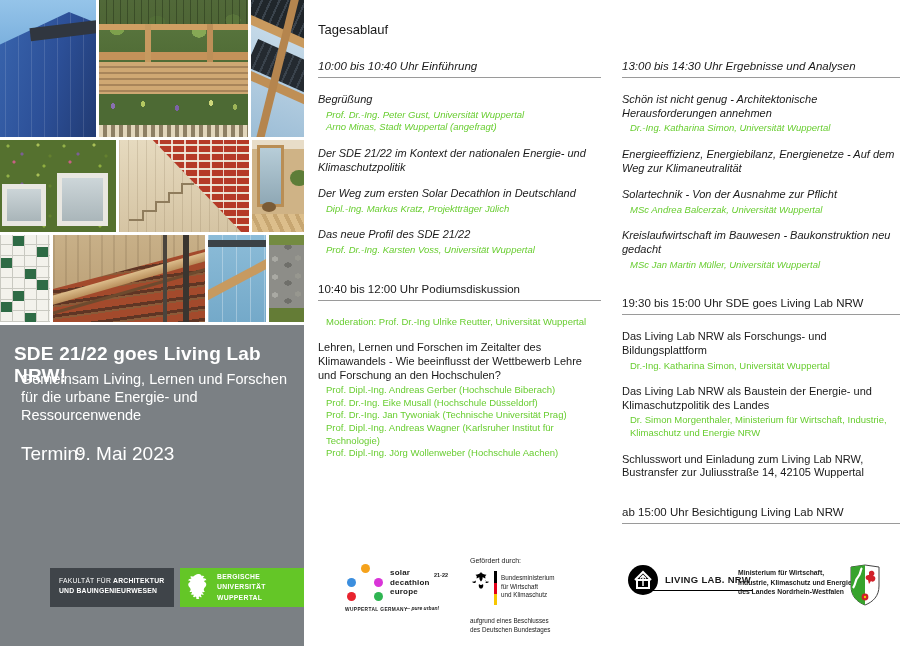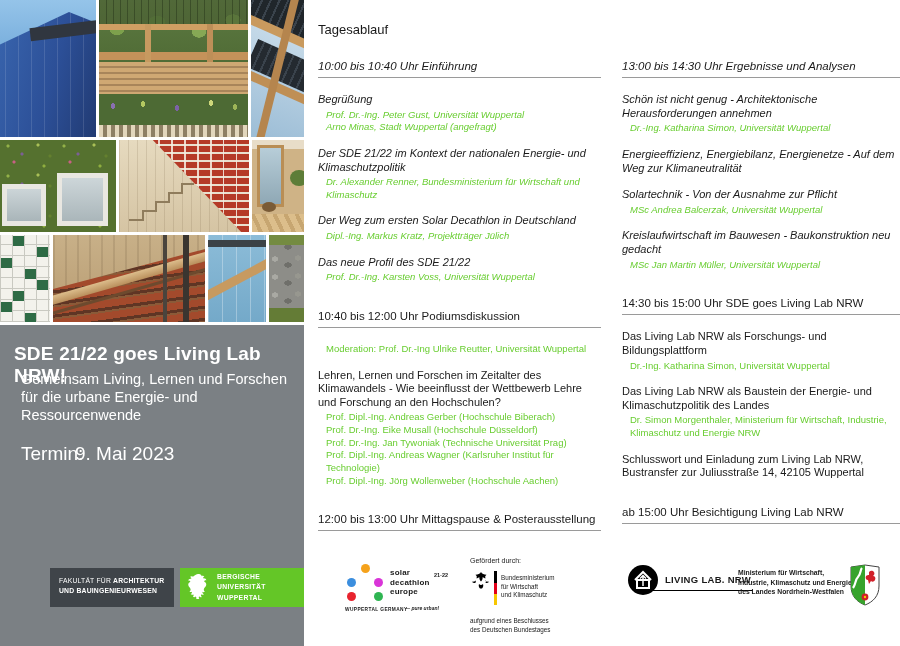--- a/index.html
+++ b/index.html
@@ -259,21 +259,20 @@
       <div class="col c0">
           <div class="section">
             <div class="section-time">10:00 bis 10:40 Uhr Einführung</div>
             <div class="talk">
               <div class="talk-title">Begrüßung</div>
               <div class="talk-speaker">Prof. Dr.-Ing. Peter Gust, Universität Wuppertal</div>
               <div class="talk-speaker">Arno Minas, Stadt Wuppertal (angefragt)</div>
             </div>
             <div class="talk">
               <div class="talk-title">Der SDE 21/22 im Kontext der nationalen Energie- und Klimaschutzpolitik</div>
-              <div class="talk-speaker">Dr. Alexander Renner, Bundesministerium für Wirtschaft und Klimaschutz</div>
             </div>
             <div class="talk">
               <div class="talk-title">Der Weg zum ersten Solar Decathlon in Deutschland</div>
               <div class="talk-speaker">Dipl.-Ing. Markus Kratz, Projektträger Jülich</div>
             </div>
             <div class="talk">
               <div class="talk-title">Das neue Profil des SDE 21/22</div>
               <div class="talk-speaker">Prof. Dr.-Ing. Karsten Voss, Universität Wuppertal</div>
             </div>
           </div>
@@ -284,23 +283,20 @@
             </div>
             <div class="talk">
               <div class="talk-title">Lehren, Lernen und Forschen im Zeitalter des Klimawandels - Wie beeinflusst der Wettbewerb Lehre und Forschung an den Hochschulen?</div>
               <div class="talk-speaker">Prof. Dipl.-Ing. Andreas Gerber (Hochschule Biberach)</div>
               <div class="talk-speaker">Prof. Dr.-Ing. Eike Musall (Hochschule Düsseldorf)</div>
               <div class="talk-speaker">Prof. Dr.-Ing. Jan Tywoniak (Technische Universität Prag)</div>
               <div class="talk-speaker">Prof. Dipl.-Ing. Andreas Wagner (Karlsruher Institut für Technologie)</div>
               <div class="talk-speaker">Prof. Dipl.-Ing. Jörg Wollenweber (Hochschule Aachen)</div>
             </div>
           </div>
-          <div class="section">
-            <div class="section-time">12:00 bis 13:00 Uhr Mittagspause &amp; Posterausstellung</div>
-          </div>
         </div>
       <div class="col c1">
           <div class="section">
             <div class="section-time">13:00 bis 14:30 Uhr Ergebnisse und Analysen</div>
             <div class="talk">
               <div class="talk-title">Schön ist nicht genug - Architektonische Herausforderungen annehmen</div>
               <div class="talk-speaker">Dr.-Ing. Katharina Simon, Universität Wuppertal</div>
             </div>
             <div class="talk">
               <div class="talk-title">Energieeffizienz, Energiebilanz, Energienetze - Auf dem Weg zur Klimaneutralität</div>
@@ -308,21 +304,21 @@
             <div class="talk">
               <div class="talk-title">Solartechnik - Von der Ausnahme zur Pflicht</div>
               <div class="talk-speaker">MSc Andrea Balcerzak, Universität Wuppertal</div>
             </div>
             <div class="talk">
               <div class="talk-title">Kreislaufwirtschaft im Bauwesen - Baukonstruktion neu gedacht</div>
               <div class="talk-speaker">MSc Jan Martin Müller, Universität Wuppertal</div>
             </div>
           </div>
           <div class="section">
-            <div class="section-time">14:30 bis 15:00 Uhr SDE goes Living Lab NRW</div>
+            <div class="section-time">19:30 bis 15:00 Uhr SDE goes Living Lab NRW</div>
             <div class="talk">
               <div class="talk-title">Das Living Lab NRW als Forschungs- und Bildungsplattform</div>
               <div class="talk-speaker">Dr.-Ing. Katharina Simon, Universität Wuppertal</div>
             </div>
             <div class="talk">
               <div class="talk-title">Das Living Lab NRW als Baustein der Energie- und Klimaschutzpolitik des Landes</div>
               <div class="talk-speaker">Dr. Simon Morgenthaler, Ministerium für Wirtschaft, Industrie, Klimaschutz und Energie NRW</div>
             </div>
             <div class="talk">
               <div class="talk-title">Schlusswort und Einladung zum Living Lab NRW, Bustransfer zur Juliusstraße 14, 42105 Wuppertal</div>

